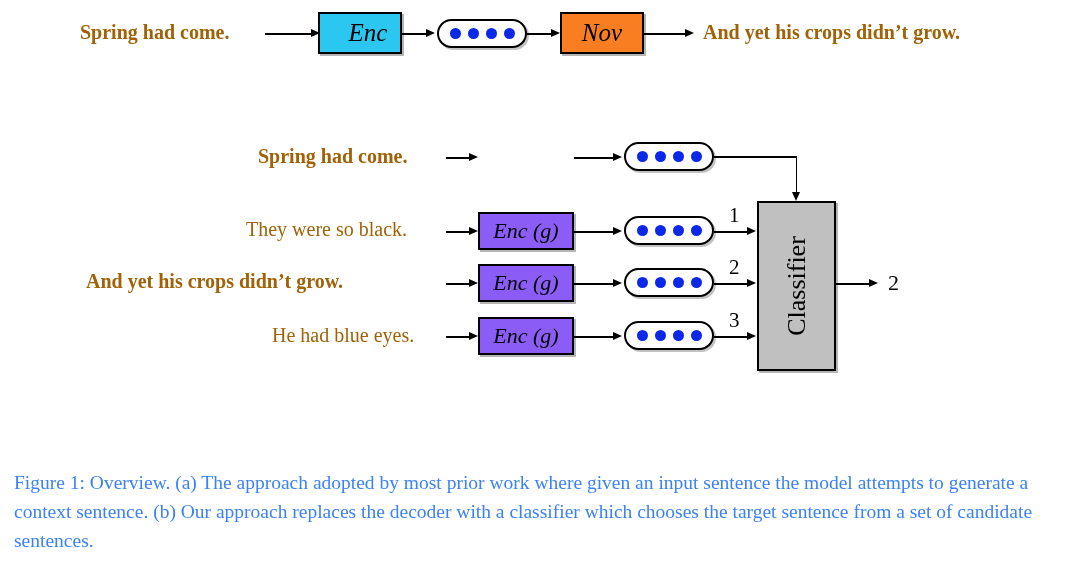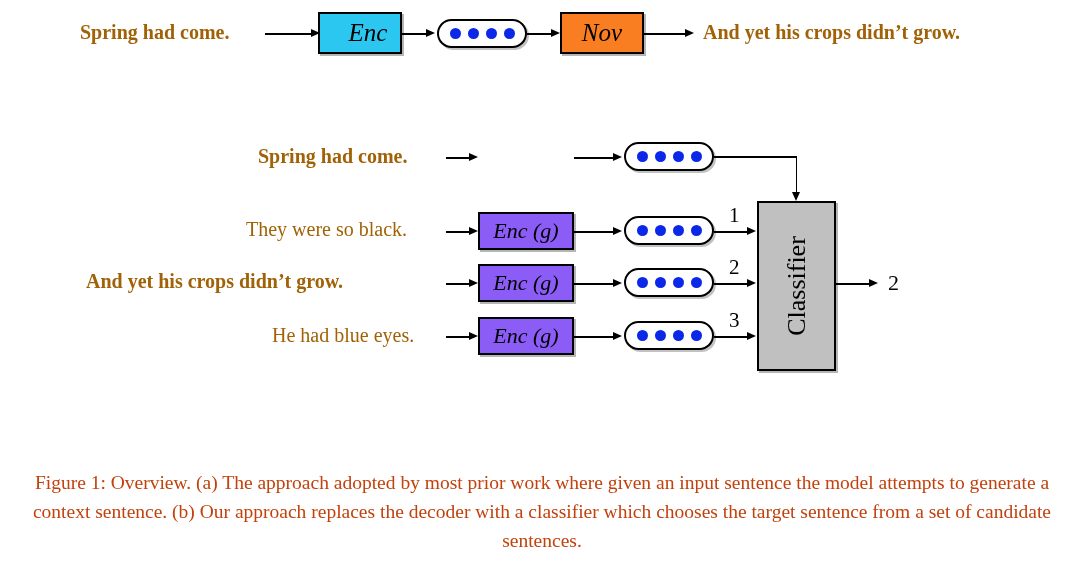--- a/index.html
+++ b/index.html
@@ -138,22 +138,22 @@
 
   
   #main-caption {
     position: absolute;
     left: 14px;
     top: 468px;
     width: 1056px;
     font-size: 19.5px;
     line-height: 29px;
     font-family: "Liberation Serif", "DejaVu Serif", serif;
-    color: #c2410c;
-    text-align: center;
+    color: #3b82f6;
+    text-align: left;
   }
 </style>
 </head>
 <body>
 
 <div id="figure-root">
 
   <div class="sentence bold" style="left:80px; top:22px;">Spring had come.</div>
 
   <div class="arrow-line" style="left:265px; top:33px; width:48px;"></div>

